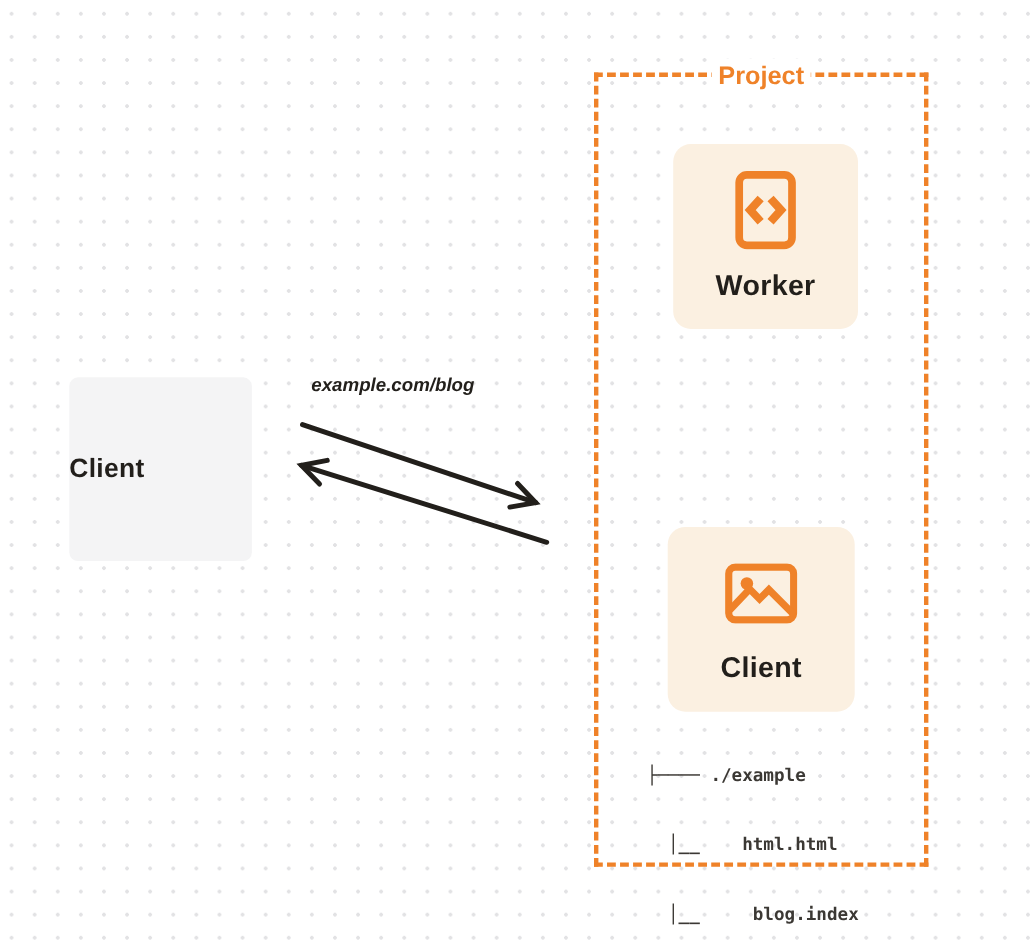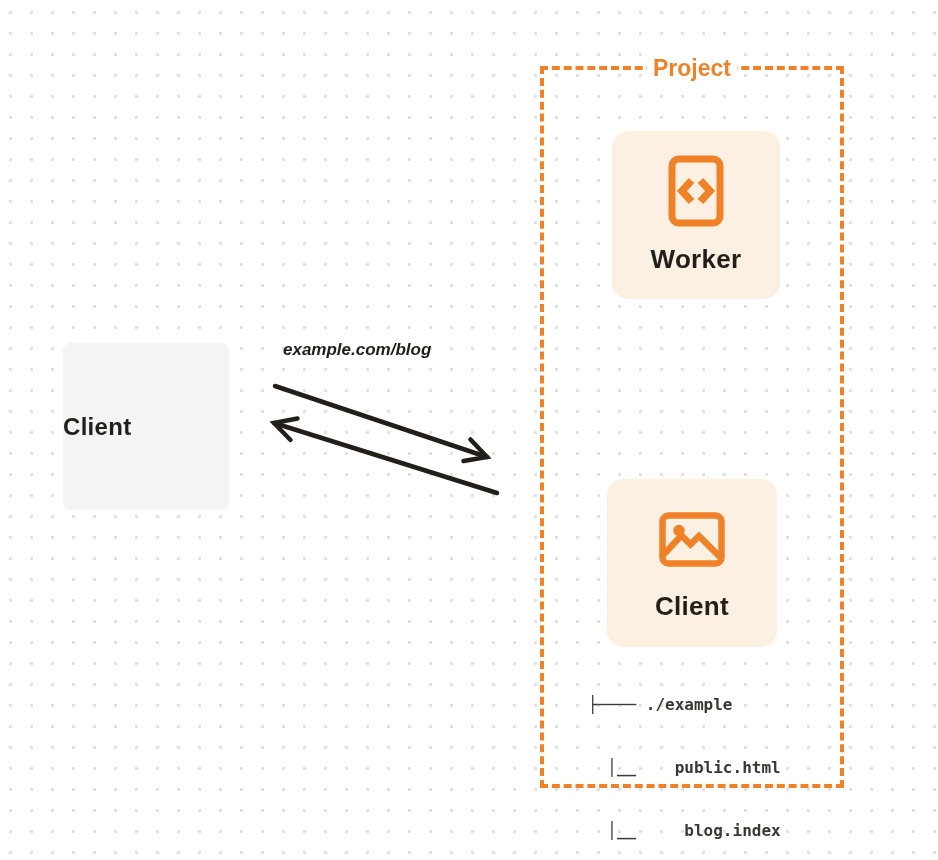--- a/index.html
+++ b/index.html
@@ -169,19 +169,19 @@
       <svg class="card-icon" width="66" height="55" viewBox="0 0 66 55" fill="none">
         <rect x="3.5" y="3.5" width="59" height="48" rx="6" stroke="#EF8229" stroke-width="6.5"></rect>
         <circle cx="20" cy="18.5" r="5.7" fill="#EF8229"></circle>
         <path d="M5 42 L22.5 23.5 L31.5 32.5 L40 24 L61 45" stroke="#EF8229" stroke-width="6.5" stroke-linejoin="miter" stroke-linecap="round"></path>
       </svg>
       <span class="card-label">Client</span>
     </div>
 
     <div class="file-tree">
       <div>├──── ./example</div>
-      <div>  │__    public.html</div>
+      <div>  │__    html.html</div>
       <div>  │__     blog.index</div>
       
     </div>
   </div>
 
 </div>
 
 </body></html>

